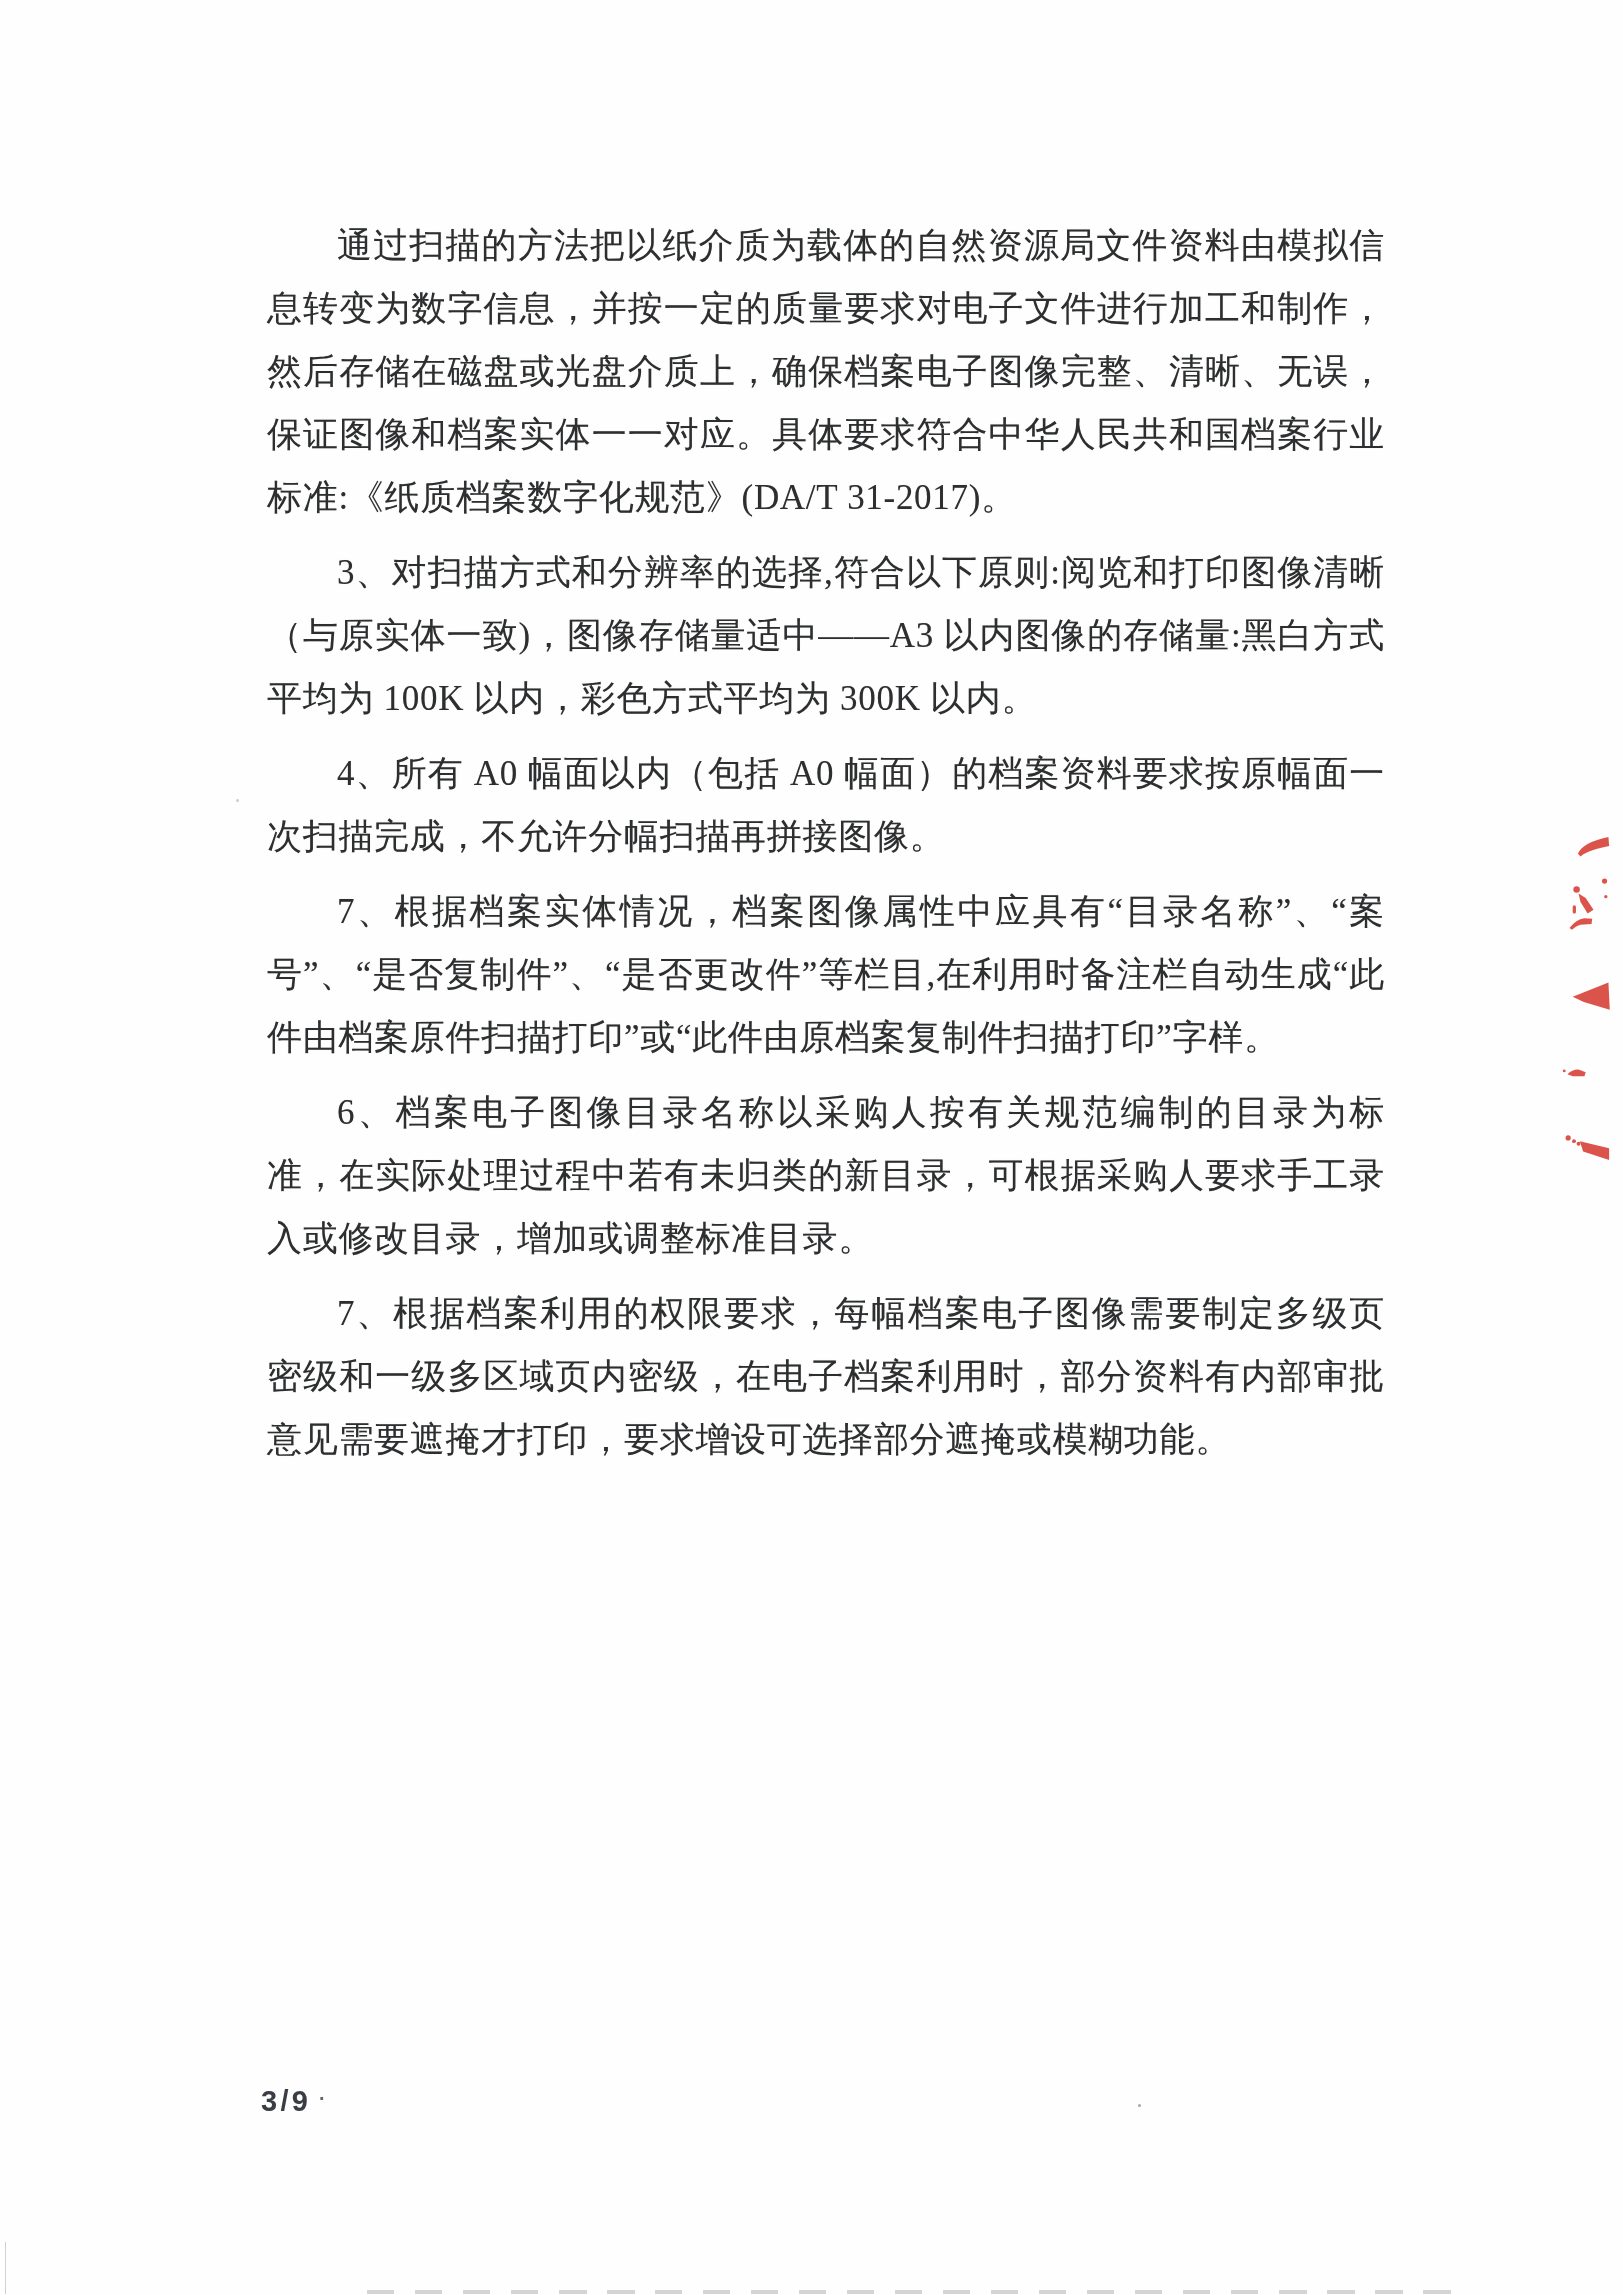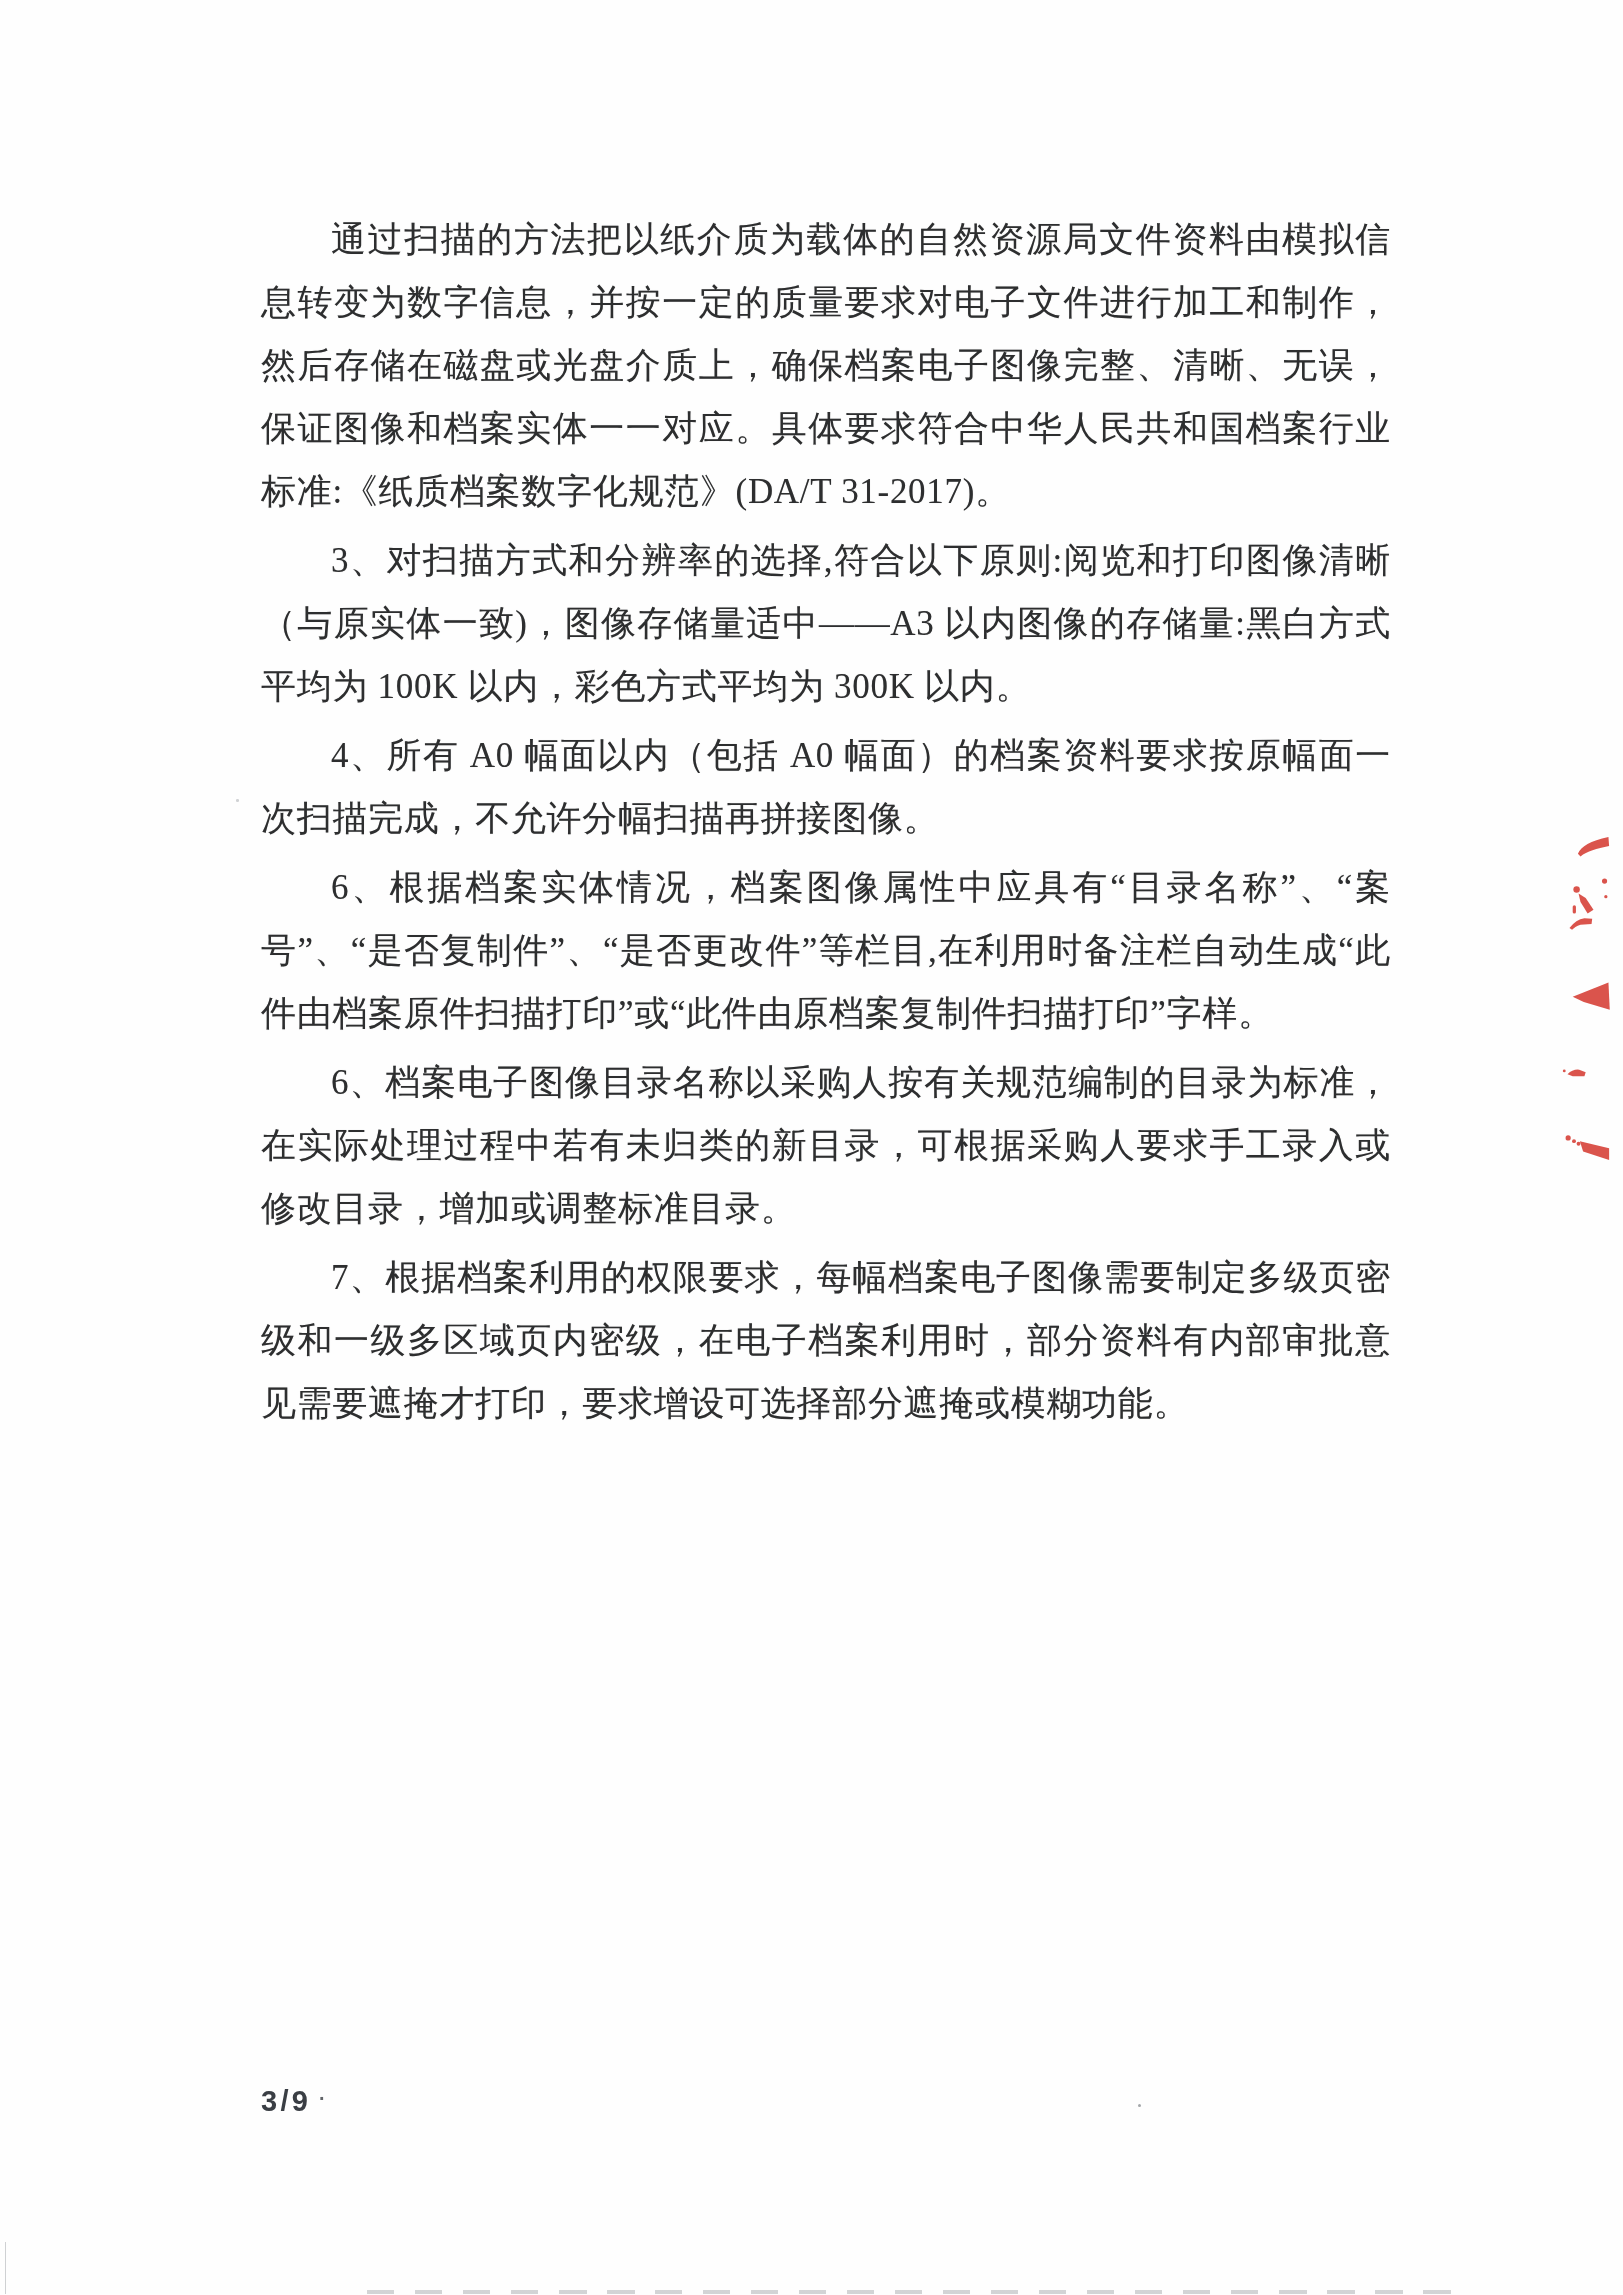--- a/index.html
+++ b/index.html
@@ -21,21 +21,21 @@
     top: 202px;
     width: 1142px;
     font-size: 35px;
     line-height: 63px;
     color: #2d2e2f;
     text-align: justify;
     letter-spacing: 0.7px;
     text-shadow: 0 0 0.7px rgba(70,70,70,0.35);
   }
   .content p {
-    margin: 6px;
+    margin: 12px;
     text-indent: 2em;
   }
   .red-marks {
     position: absolute;
     left: 1561px;
     top: 828px;
     width: 52px;
     height: 337px;
   }
   .footer {
@@ -96,21 +96,21 @@
 </style>
 </head>
 <body>
 
 <div class="page">
 
   <div class="content">
     <p>通过扫描的方法把以纸介质为载体的自然资源局文件资料由模拟信息转变为数字信息，并按一定的质量要求对电子文件进行加工和制作，然后存储在磁盘或光盘介质上，确保档案电子图像完整、清晰、无误，保证图像和档案实体一一对应。具体要求符合中华人民共和国档案行业标准:《纸质档案数字化规范》(DA/T 31-2017)。</p>
     <p>3、对扫描方式和分辨率的选择,符合以下原则:阅览和打印图像清晰（与原实体一致)，图像存储量适中——A3 以内图像的存储量:黑白方式平均为 100K 以内，彩色方式平均为 300K 以内。</p>
     <p>4、所有 A0 幅面以内（包括 A0 幅面）的档案资料要求按原幅面一次扫描完成，不允许分幅扫描再拼接图像。</p>
-    <p>6、根据档案实体情况，档案图像属性中应具有“目录名称”、“案号”、“是否复制件”、“是否更改件”等栏目,在利用时备注栏自动生成“此件由档案原件扫描打印”或“此件由原档案复制件扫描打印”字样。</p>
+    <p>7、根据档案实体情况，档案图像属性中应具有“目录名称”、“案号”、“是否复制件”、“是否更改件”等栏目,在利用时备注栏自动生成“此件由档案原件扫描打印”或“此件由原档案复制件扫描打印”字样。</p>
     <p>6、档案电子图像目录名称以采购人按有关规范编制的目录为标准，在实际处理过程中若有未归类的新目录，可根据采购人要求手工录入或修改目录，增加或调整标准目录。</p>
     <p>7、根据档案利用的权限要求，每幅档案电子图像需要制定多级页密级和一级多区域页内密级，在电子档案利用时，部分资料有内部审批意见需要遮掩才打印，要求增设可选择部分遮掩或模糊功能。</p>
   </div>
 
   <svg class="red-marks" viewBox="2385 1265 80 515" xmlns="http://www.w3.org/2000/svg" aria-hidden="true" style="color: rgb(216, 70, 61);">
     <g fill="currentColor" opacity="0.92">
 
       <path d="M2411 1303 C2416 1291 2430 1283 2458 1277 L2459 1291 C2440 1295 2425 1299 2415 1307 Z"></path>
 
       <g>

